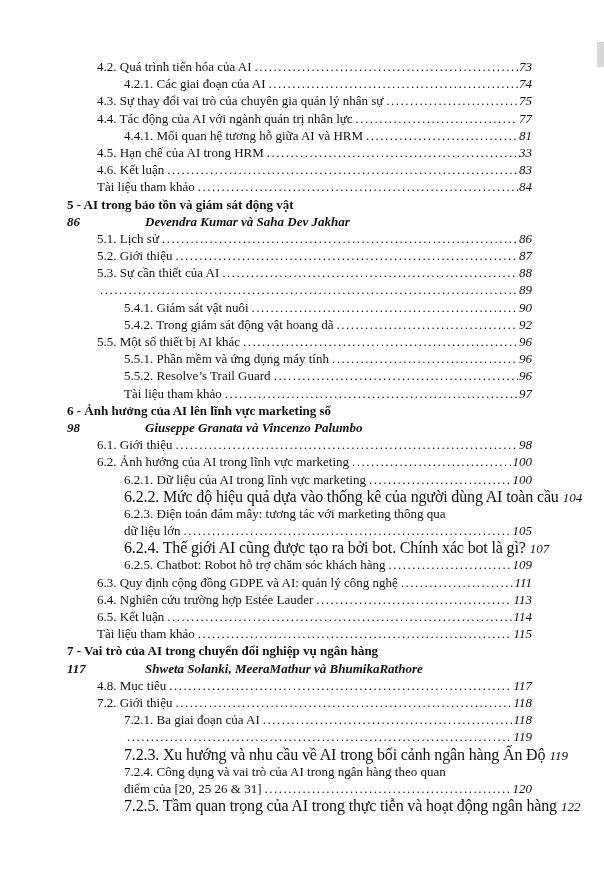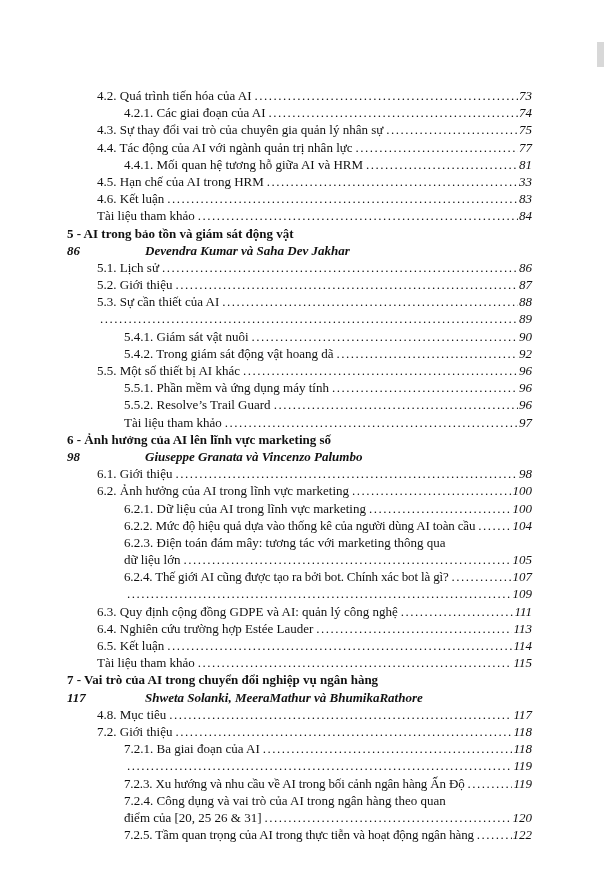--- a/index.html
+++ b/index.html
@@ -15,21 +15,21 @@
     font-family: "Liberation Serif", serif;
     color: #111111;
   }
   .page {
     position: absolute;
     inset: 0;
     background: #ffffff;
   }
   .toc {
     position: absolute;
-    top: 87px;
+    top: 58px;
     left: 64px;
     right: 72px;
   }
   .toc-row {
     display: flex;
     align-items: baseline;
     height: 17.2px;
     font-size: 13px;
     line-height: 17.2px;
     white-space: nowrap;
@@ -41,21 +41,21 @@
     overflow: hidden;
     white-space: nowrap;
     letter-spacing: 1.5px;
     margin: 0 1px 0 3px;
   }
   .toc-page { white-space: nowrap; font-style: italic; }
   .chapter { font-weight: bold; flex-direction: column; }
   .author  { font-weight: bold; font-style: italic; padding-left: 81px; }
   .l2 { padding-left: 33px; }
   .l3 { padding-left: 60px; }
-  .tight .toc-text { font-size: 13px; letter-spacing: -0.15px; }
+  .tight .toc-text { font-size: 16px; letter-spacing: -0.15px; }
   .scrollbar-thumb {
     position: absolute;
     top: 42px;
     right: 0;
     width: 7px;
     height: 25px;
     background: #d8d8d8;
   }
 </style>
 </head>
@@ -198,20 +198,21 @@
     <span class="toc-text">dữ liệu lớn</span>
     <span class="leader" aria-hidden="true">................................................................................................................................................................</span>
     <span class="toc-page">105</span>
   </div>
       <div class="toc-row l3 tight">
     <span class="toc-text">6.2.4. Thế giới AI cũng được tạo ra bởi bot. Chính xác bot là gì?</span>
     <span class="leader" aria-hidden="true">................................................................................................................................................................</span>
     <span class="toc-page">107</span>
   </div>
       <div class="toc-row l3">
+    <span class="toc-text">6.2.5. Chatbot: Robot hỗ trợ chăm sóc khách hàng</span>
     <span class="leader" aria-hidden="true">................................................................................................................................................................</span>
     <span class="toc-page">109</span>
   </div>
       <div class="toc-row l2">
     <span class="toc-text">6.3. Quy định cộng đồng GDPE và AI: quản lý công nghệ</span>
     <span class="leader" aria-hidden="true">................................................................................................................................................................</span>
     <span class="toc-page">111</span>
   </div>
       <div class="toc-row l2">
     <span class="toc-text">6.4. Nghiên cứu trường hợp Estée Lauder</span>

